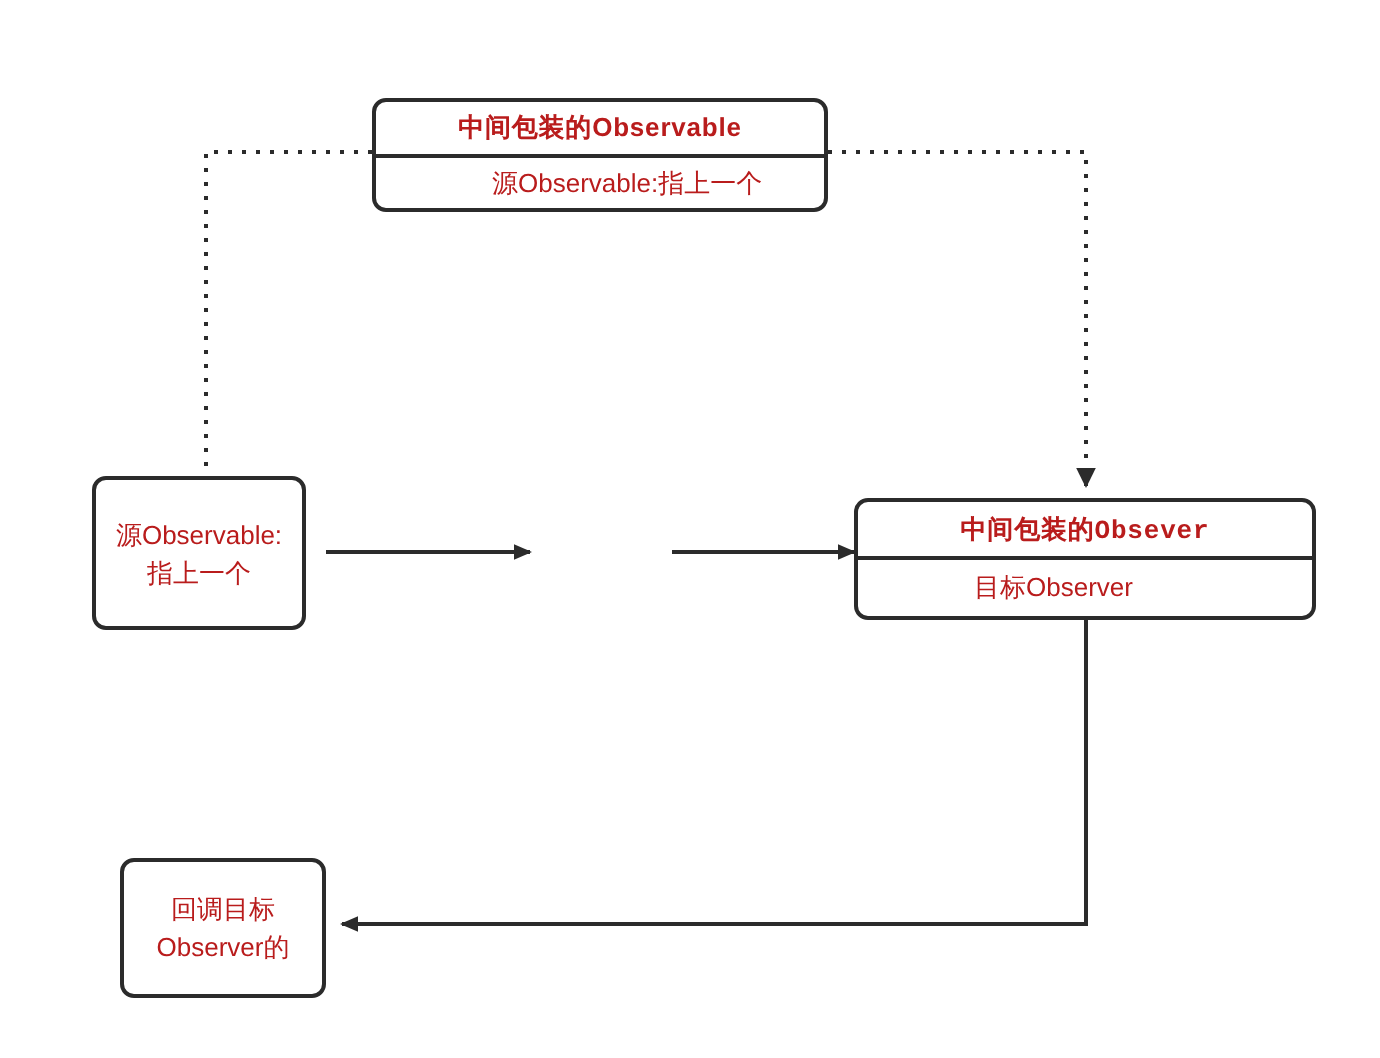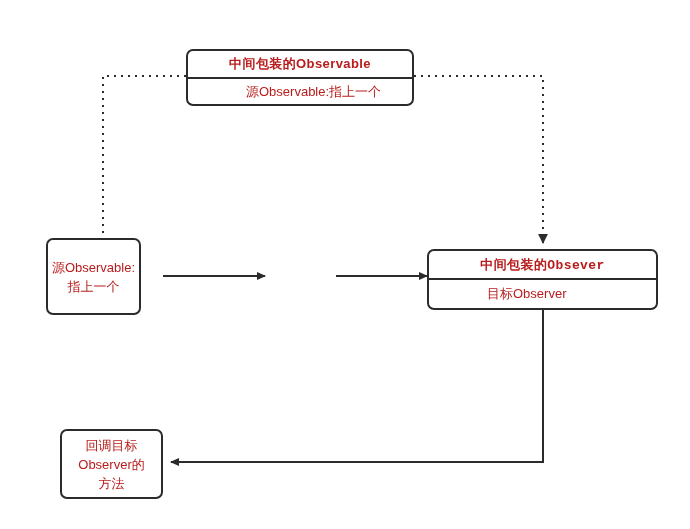--- a/index.html
+++ b/index.html
@@ -81,21 +81,21 @@
     left: 186px;
     top: 49px;
     width: 228px;
     height: 57px;
   }
   #node-wrapped-observable .node-title { height: 28px; }
 
   #node-source-observable {
     left: 46px;
     top: 238px;
-    width: 95px;
+    width: 107px;
     height: 77px;
   }
 
   #node-wrapped-observer {
     left: 427px;
     top: 249px;
     width: 231px;
     height: 61px;
   }
   #node-wrapped-observer .node-title { height: 29px; font-family: Liberation Mono, monospace; }
@@ -176,17 +176,16 @@
 
   <div class="node node-split" id="node-wrapped-observer">
     <div class="node-title">中间包装的Obsever</div>
     <div class="node-body-row">目标Observer</div>
   </div>
 
   <div class="node node-plain" id="node-callback-method">
     <div class="lines">
       <div>回调目标</div>
       <div>Observer的</div>
-      <div>方法</div>
     </div>
   </div>
 
 </div>
 
 </body></html>

